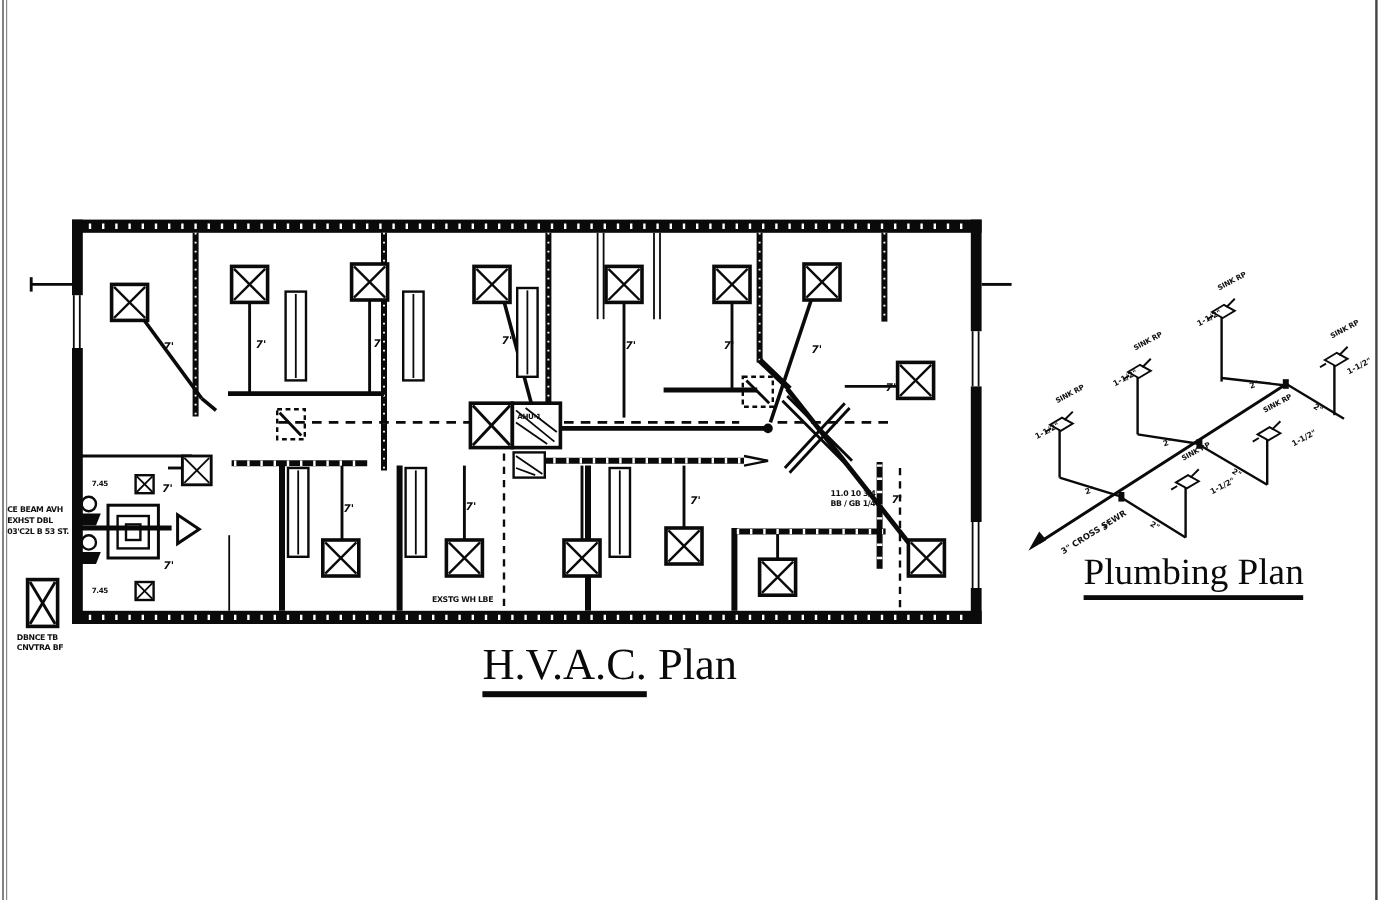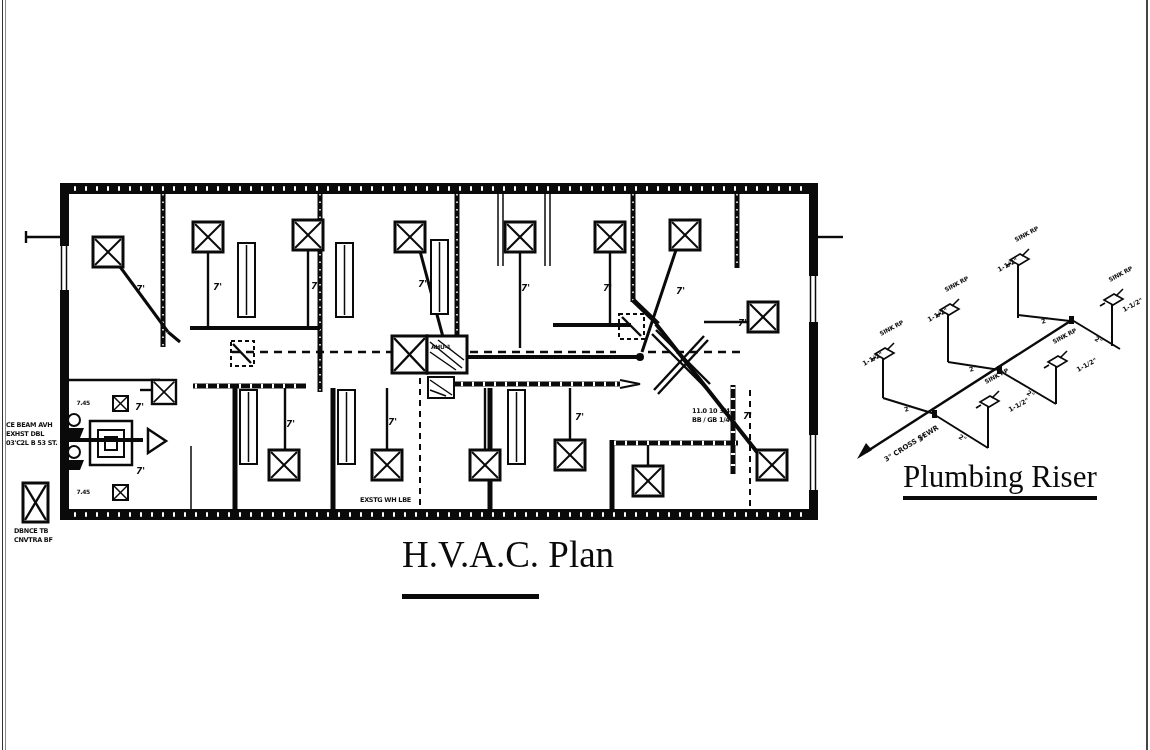--- a/index.html
+++ b/index.html
@@ -23,21 +23,21 @@
   .dashline{stroke:#0a0a0a;stroke-width:2.4;fill:none;stroke-dasharray:8 6;}
   .dashwall{stroke:#0a0a0a;stroke-width:2;fill:none;stroke-dasharray:6 5;}
   .flex-label{font:italic bold 9px "DejaVu Sans",sans-serif;fill:#0a0a0a;}
   .micro{font:bold 6.5px "DejaVu Sans",sans-serif;fill:#111;letter-spacing:-0.3px;}
   .micro2{font:bold 6px "DejaVu Sans",sans-serif;fill:#111;letter-spacing:-0.3px;}
   .riser-label{font:bold 6px "DejaVu Sans",sans-serif;fill:#111;letter-spacing:-0.2px;}
   .riser-size{font:bold 6.5px "DejaVu Sans",sans-serif;fill:#111;}
   .riser-main{font:bold 7px "DejaVu Sans",sans-serif;fill:#111;}
   .title{position:absolute;font-family:"Liberation Serif","DejaVu Serif",serif;color:#0a0a0a;white-space:nowrap;}
   .hvac-title{left:402px;top:533px;font-size:37px;}
-  .hvac-title .u{border-bottom:5px solid #0a0a0a;padding-bottom:19px;}
+  .hvac-title .u{border-bottom:5px solid #0a0a0a;padding-bottom:1px;}
   .riser-title{left:903px;top:459px;font-size:31px;border-bottom:4px solid #0a0a0a;padding-bottom:1px;}
 </style>
 </head>
 <body>
 
 <div class="canvas">
   <div class="edge l1"></div>
   <div class="edge l2"></div>
   <div class="edge r1"></div>
 
@@ -327,14 +327,14 @@
       <text class="riser-size" transform="rotate(30 1094 340)" x="1094" y="340">2"</text>
 
       <text class="riser-size" transform="rotate(-32 920 442)" x="920" y="442">3"</text>
       <text class="riser-main" transform="rotate(-32 886 462)" x="886" y="462">3" CROSS SEWR</text>
     </g>
   </svg>
 
   <div class="title hvac-title">
     <span class="u">H.V.A.C.</span><span> Plan</span>
   </div>
-  <div class="title riser-title">Plumbing Riser</div>
+  <div class="title riser-title">Plumbing Plan</div>
 </div>
 
 </body></html>

